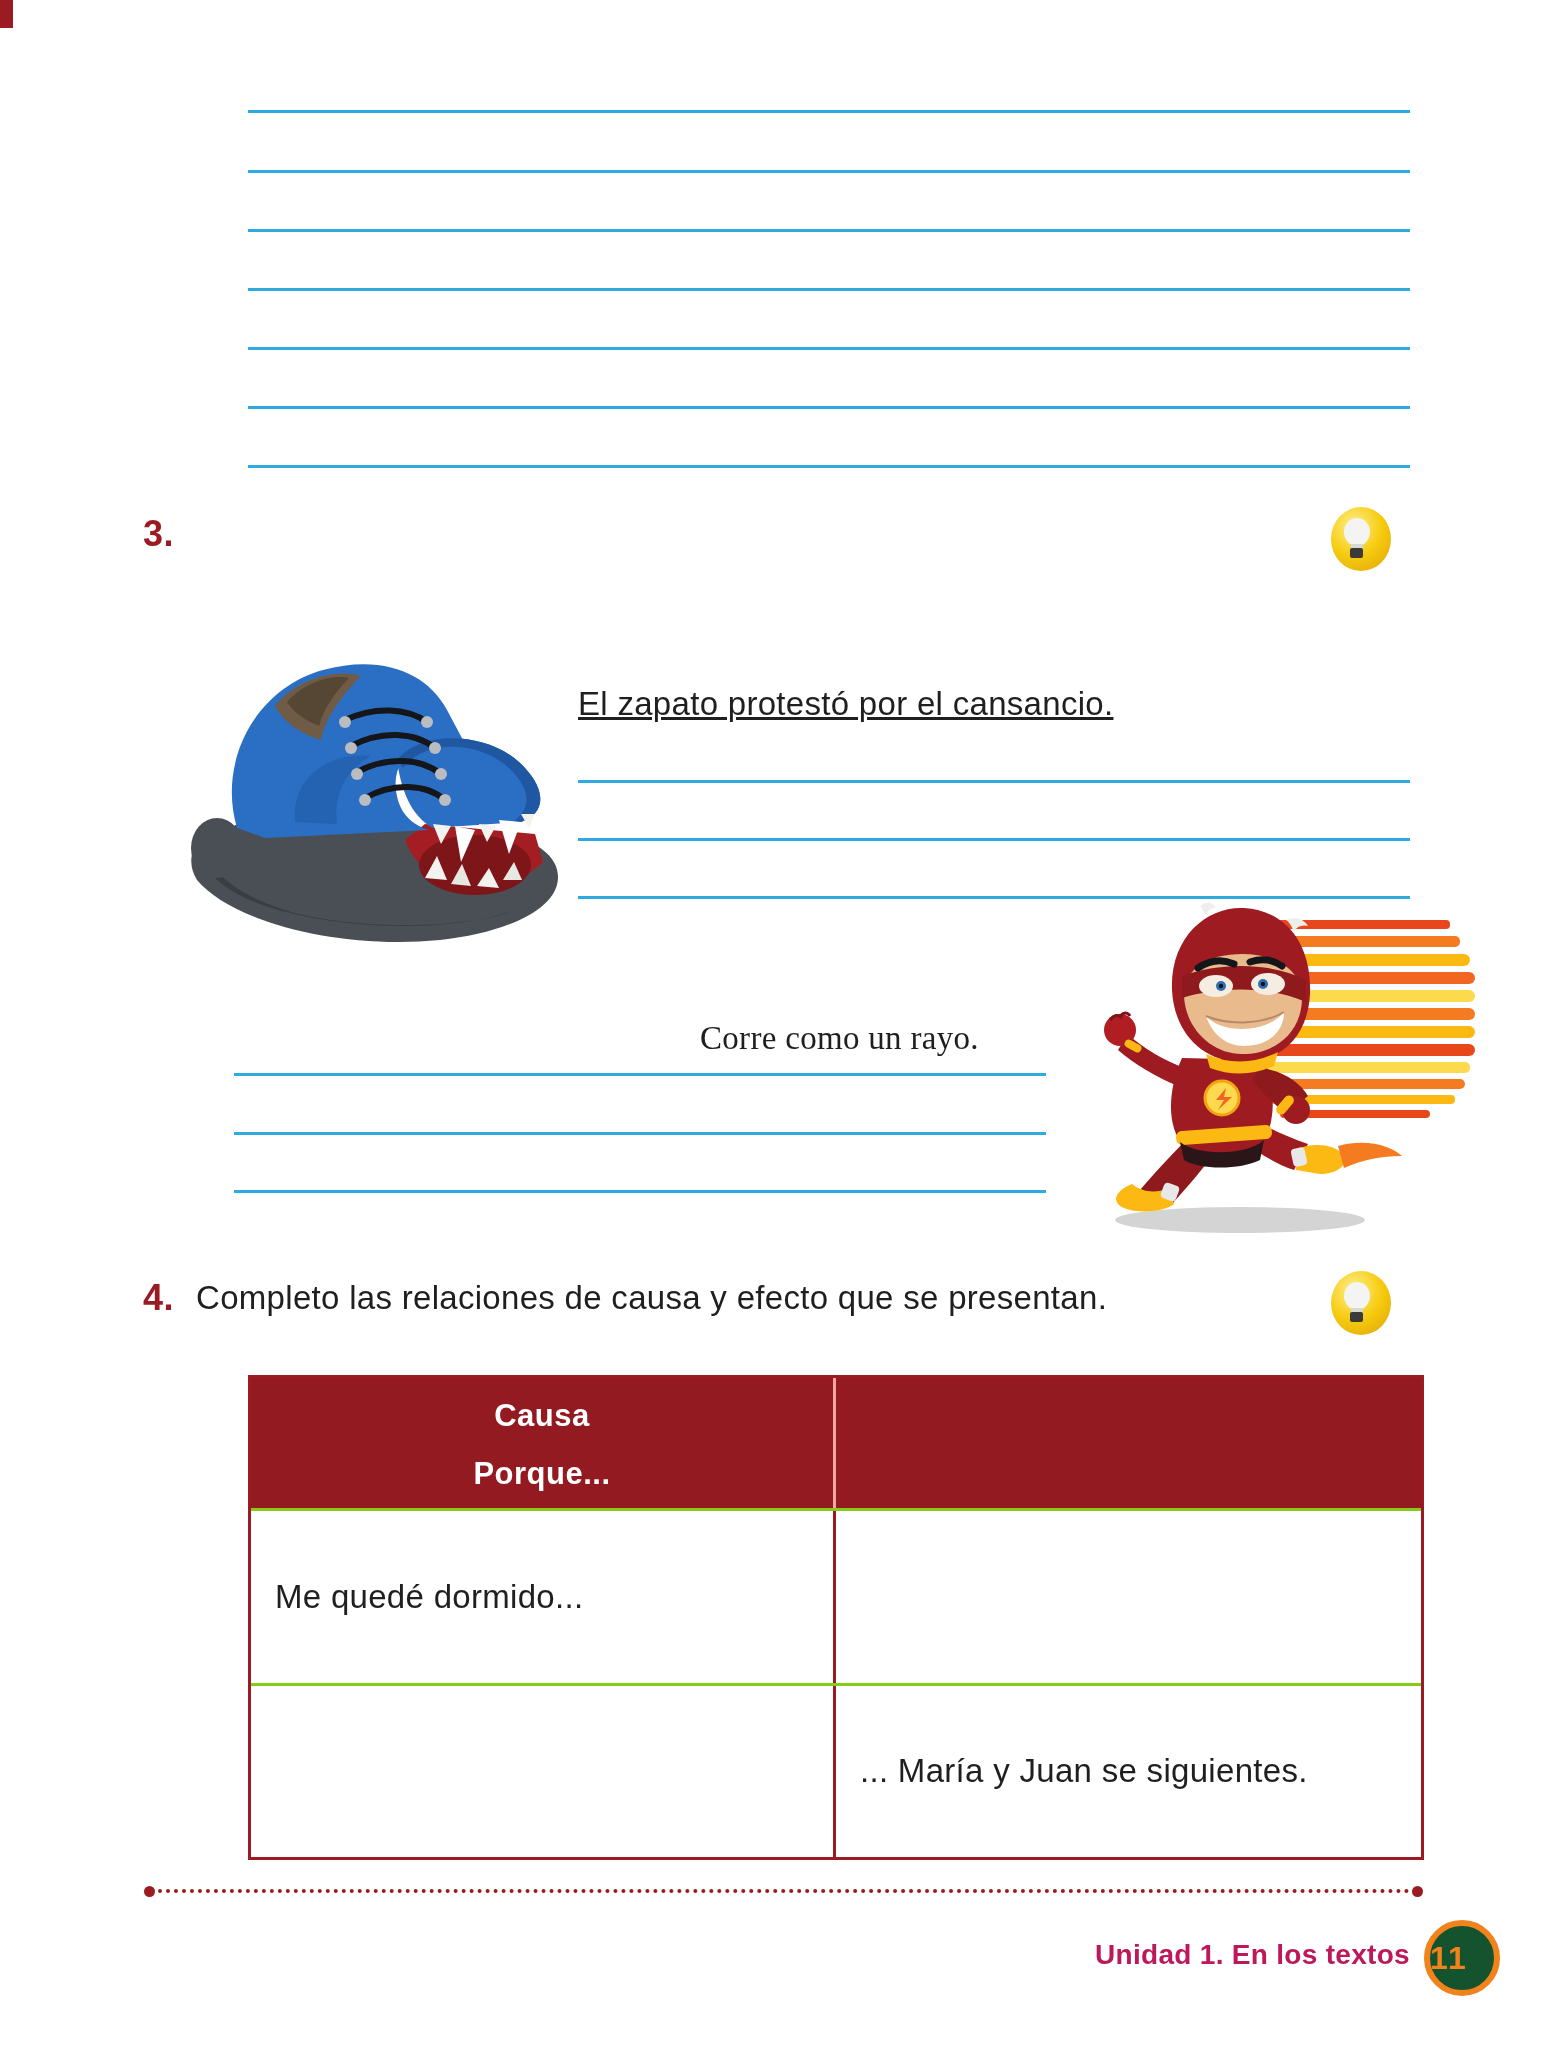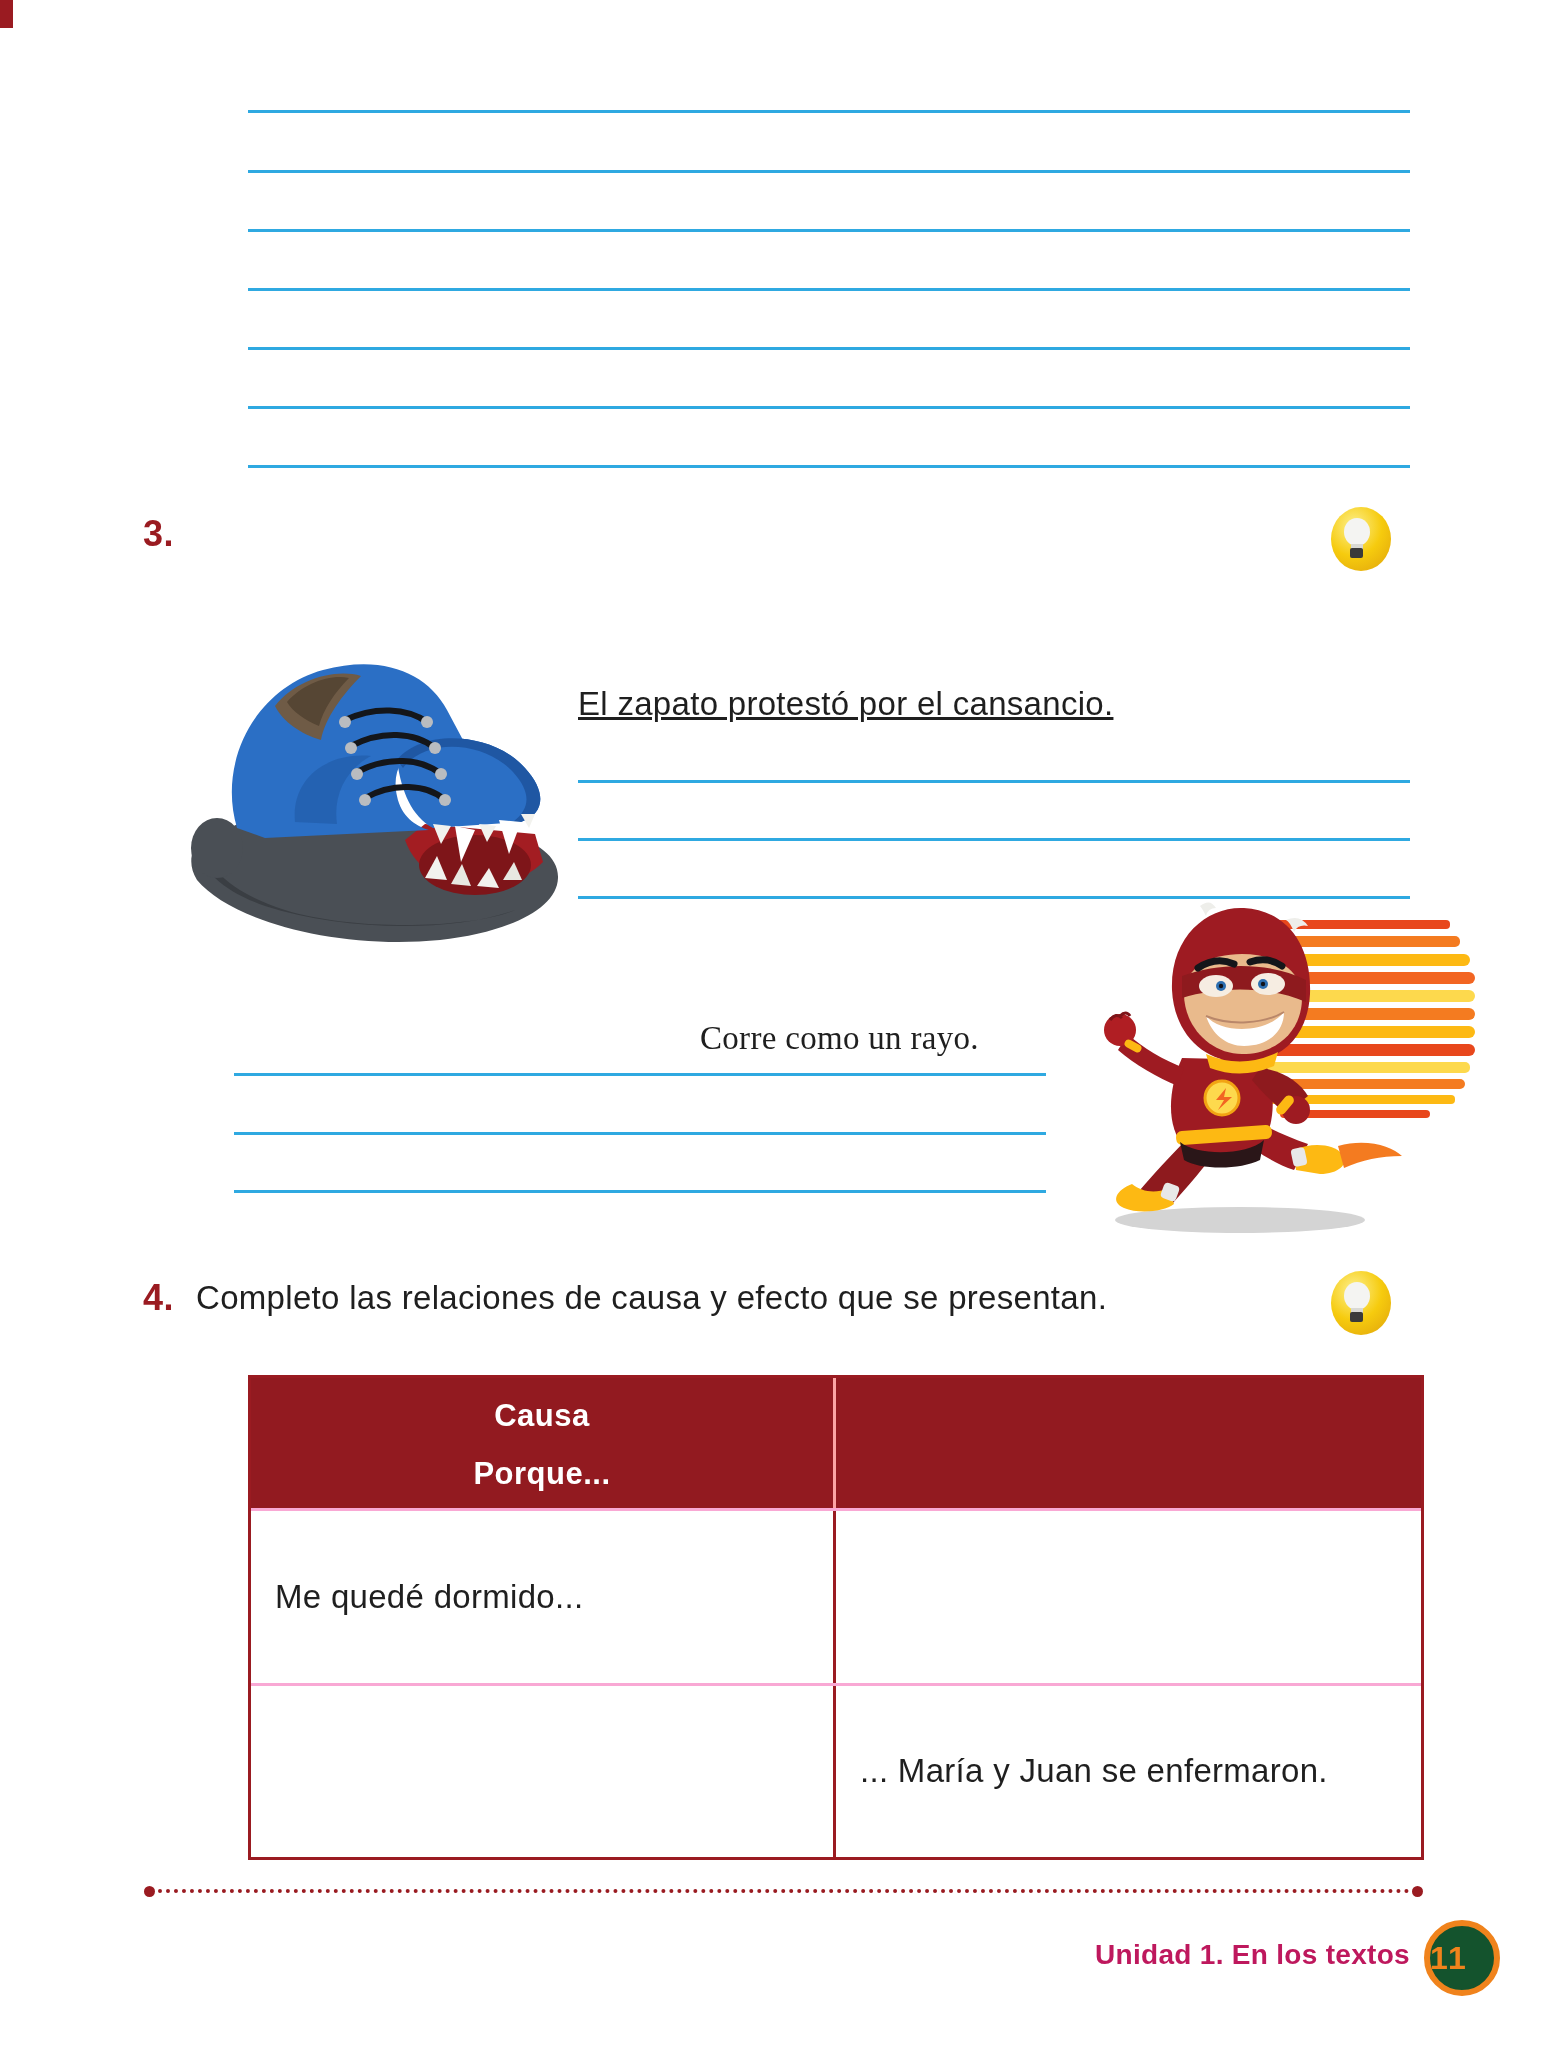--- a/index.html
+++ b/index.html
@@ -30,21 +30,21 @@
   .ce-header{
     display:flex;height:130px;background:#921a20;color:#ffffff;
   }
   .ce-header .hcell{
     width:50%;display:flex;flex-direction:column;justify-content:space-between;
     align-items:center;padding:20px 0 16px 0;box-sizing:border-box;
   }
   .ce-header .hcell:first-child{border-right:3px solid #fca5a5;}
   .htitle,.hsub{font-size:31px;font-weight:700;letter-spacing:.5px;}
   .ce-body{display:flex;flex-direction:column;height:349px;}
-  .ce-row{display:flex;flex:1;border-top:3px solid #f9a8d4;box-sizing:border-box;}
+  .ce-row{display:flex;flex:1;border-top:3px solid #84cc16;box-sizing:border-box;}
   .ce-cell{width:50%;box-sizing:border-box;display:flex;align-items:center;
     font-size:33px;letter-spacing:.3px;padding-left:24px;}
   .ce-cell:first-child{border-right:3px solid #9a1b21;}
 
   
   .dotted-rule{position:absolute;left:158px;top:1889px;width:1252px;height:0;
     border-top:4px dotted #9a1b21;}
   .rule-dot{position:absolute;width:11px;height:11px;border-radius:50%;background:#9a1b21;top:1886px;}
   .unit-label{position:absolute;top:1939px;left:888px;width:522px;text-align:right;
     font-size:28px;font-weight:700;color:#be185d;letter-spacing:.3px;}
@@ -243,21 +243,21 @@
       <span class="hsub">Porque...</span>
     </div>
   </div>
   <div class="ce-body">
     <div class="ce-row">
       <div class="ce-cell">Me quedé dormido...</div>
       <div class="ce-cell"></div>
     </div>
     <div class="ce-row">
       <div class="ce-cell"></div>
-      <div class="ce-cell">... María y Juan se enfermaron.</div>
+      <div class="ce-cell">... María y Juan se siguientes.</div>
     </div>
   </div>
 </div>
 
 <div class="dotted-rule"></div>
 <div class="rule-dot" style="left:144px;"></div>
 <div class="rule-dot" style="left:1412px;"></div>
 
 <div class="unit-label">Unidad 1. En los textos</div>
 <div class="page-circle">

